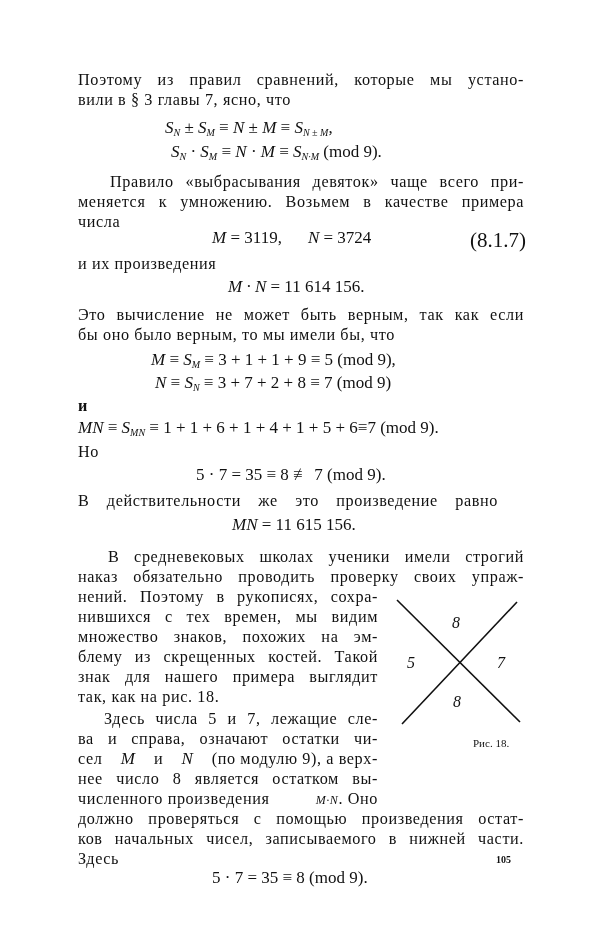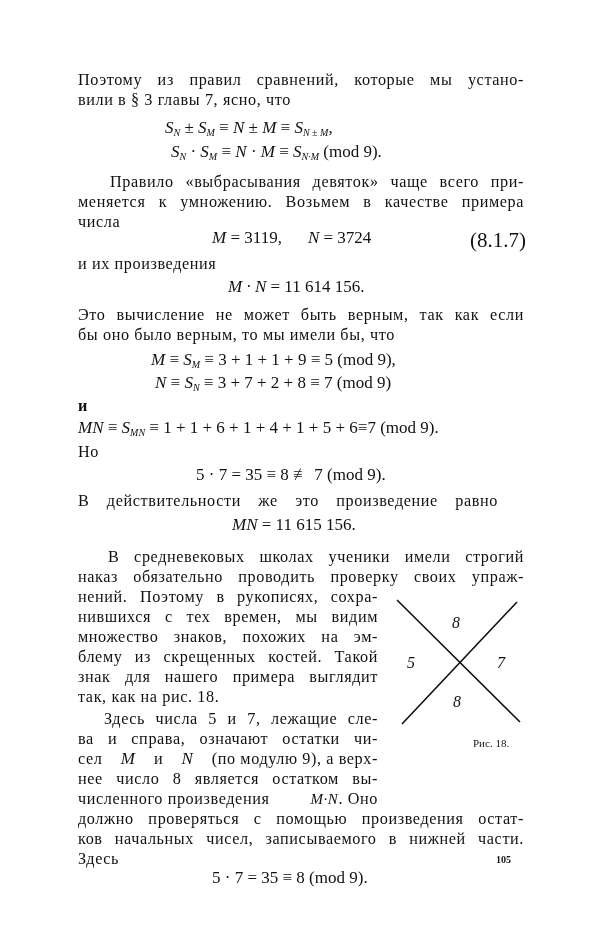--- a/index.html
+++ b/index.html
@@ -91,21 +91,21 @@
   <div class="txt narrow" style="top:749px; display:flex; justify-content:space-between;">
     <span>сел</span>
     <i style="font-size:17px;">M</i>
     <span>и</span>
     <i style="font-size:17px;">N</i>
     <span>(по модулю 9), а верх-</span>
   </div>
   <div class="txt just narrow" style="top:769px;">нее число 8 является остатком вы-</div>
   <div class="txt narrow" style="top:789px; display:flex; justify-content:space-between;">
     <span>численного произведения</span>
-    <span><i style="font-size:15px;text-align:right;">M·N</i><span>. Оно</span></span>
+    <span><i style="font-size:12px;text-align:right;">M·N</i><span>. Оно</span></span>
   </div>
   <div class="txt just" style="top:809px;">должно проверяться с помощью произведения остат-</div>
   <div class="txt just" style="top:829px;">ков начальных чисел, записываемого в нижней части.</div>
   <div class="txt" style="top:849px;">Здесь</div>
 
   <div class="eq" style="left:212px; top:868px;">5 · 7 = 35 ≡ 8 (mod 9).</div>
 
   <div class="figure">
     <svg width="150" height="170" viewBox="0 0 150 170">
       <line x1="7" y1="10" x2="130" y2="132" stroke="#111" stroke-width="1.6"></line>

